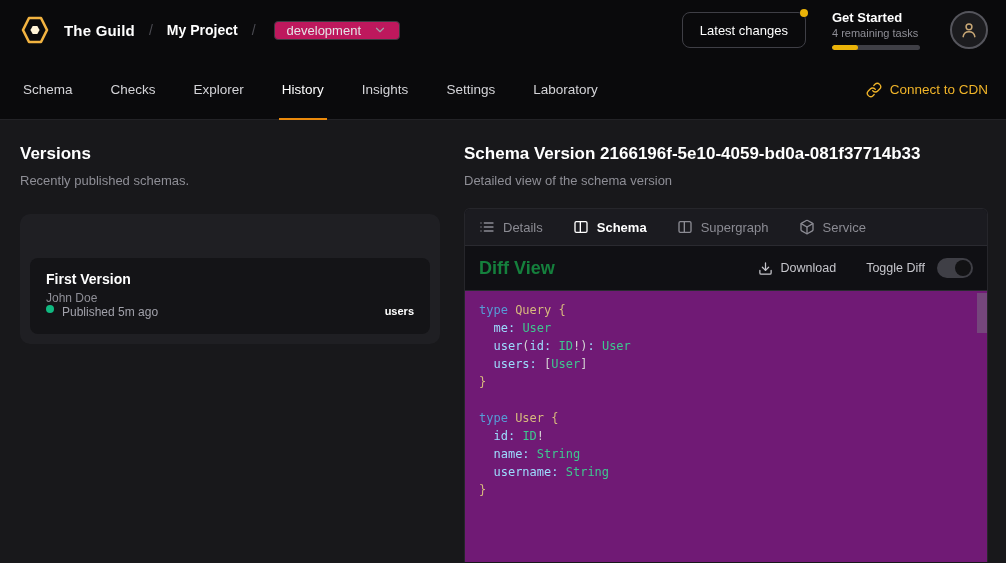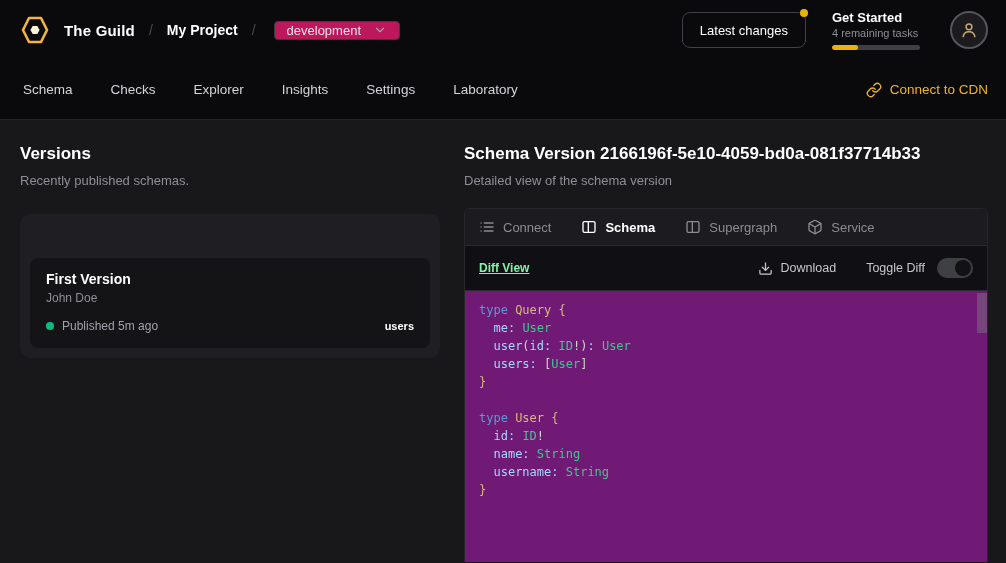--- a/index.html
+++ b/index.html
@@ -75,21 +75,21 @@
   .main { display:flex; gap:24px; padding:24px 18px 0 20px; height:442px; }
   .col-left { width:420px; flex:none; }
   .col-right { flex:1; min-width:0; display:flex; flex-direction:column; }
   .panel-title { font-size:17px; font-weight:700; color:#fff; }
   .panel-sub { font-size:13px; color:#8e8e96; margin-top:9px; }
 
   .versions-card { margin-top:26px; background:#1f1f23; border-radius:10px; padding:44px 10px 10px; }
   .version-item { background:#141417; border-radius:8px; padding:13px 16px 15px; }
   .vi-name { font-size:14px; font-weight:700; color:#fff; }
   .vi-author { font-size:12px; color:#8e8e96; margin-top:4px; }
-  .vi-row { display:flex; align-items:center; margin-top:14px; }
+  .vi-row { display:flex; }
   .vi-dot { width:8px; height:8px; border-radius:50%; background:#10b981; margin-right:8px; flex:none; }
   .vi-status { font-size:12px; color:#a1a1aa; }
   .vi-service { margin-left:auto; font-size:11px; font-weight:700; color:#fff; }
 
   
   .right-widget {
     margin-top:20px; flex:1; display:flex; flex-direction:column;
     border:1px solid #26262b; border-bottom:none; border-radius:6px 6px 0 0;
     overflow:hidden; background:#101014;
   }
@@ -97,21 +97,21 @@
     height:37px; flex:none; background:#1b1b20; border-bottom:1px solid #2a2a30;
     display:flex; align-items:center; padding:0 14px; gap:30px;
   }
   .dtab {
     display:flex; align-items:center; gap:8px;
     font-size:13px; color:#8b8b93; background:none; border:none; padding:0;
   }
   .dtab.active { color:#fff; font-weight:600; }
   .dtab svg { flex:none; }
   .diff-header { height:44px; flex:none; display:flex; align-items:center; padding:0 14px; }
-  .diff-title { font-size:12px; font-weight:700; color:#86efac;text-decoration:underline; }
+  .diff-title { font-size:18px; font-weight:700; color:#15803d; }
   .diff-actions { margin-left:auto; display:flex; align-items:center; gap:30px; }
   .download-btn { display:flex; align-items:center; gap:8px; color:#c6c6cc; font-size:12.5px; background:none; border:none; }
   .toggle-wrap { display:flex; align-items:center; gap:12px; color:#c6c6cc; font-size:12.5px; }
   .toggle { width:36px; height:20px; border-radius:10px; background:#3f3f46; position:relative; border:none; padding:0; }
   .toggle-knob { position:absolute; top:2px; right:2px; width:16px; height:16px; border-radius:50%; background:#121214; }
 
   .code-panel { position:relative; flex:1; background:#701a75; border-top:1px solid #2a2a30; overflow:hidden; }
   .code-lines {
     padding:10px 18px 0 14px;
     font-family:"DejaVu Sans Mono", monospace;
@@ -172,20 +172,21 @@
       </span>
     </button>
   </div>
 </header>
 
 <nav class="nav">
   <div class="nav-tabs">
     <button class="nav-tab">Schema</button>
     <button class="nav-tab">Checks</button>
     <button class="nav-tab">Explorer</button>
+    <button class="nav-tab active">History</button>
     <button class="nav-tab">Insights</button>
     <button class="nav-tab">Settings</button>
     <button class="nav-tab">Laboratory</button>
   </div>
   <button class="cdn-link">
     <span style="display:flex;">
       <svg width="16" height="16" viewBox="0 0 24 24" fill="none" stroke="currentColor" stroke-width="2" stroke-linecap="round" stroke-linejoin="round">
         <path d="M10 13a5 5 0 0 0 7.54.54l3-3a5 5 0 0 0-7.07-7.07l-1.72 1.71"></path>
         <path d="M14 11a5 5 0 0 0-7.54-.54l-3 3a5 5 0 0 0 7.07 7.07l1.71-1.71"></path>
       </svg>
@@ -223,21 +224,21 @@
           <span style="display:flex;">
             <svg width="16" height="16" viewBox="0 0 24 24" fill="none" stroke="currentColor" stroke-width="2" stroke-linecap="round">
                 <line x1="8" y1="6" x2="21" y2="6"></line>
                 <line x1="8" y1="12" x2="21" y2="12"></line>
                 <line x1="8" y1="18" x2="21" y2="18"></line>
                 <line x1="3" y1="6" x2="3.01" y2="6"></line>
                 <line x1="3" y1="12" x2="3.01" y2="12"></line>
                 <line x1="3" y1="18" x2="3.01" y2="18"></line>
               </svg>
           </span>
-          <span>Connect</span>
+          <span>Details</span>
         </button>
         <button class="dtab active">
           <span style="display:flex;">
             <svg width="16" height="16" viewBox="0 0 24 24" fill="none" stroke="currentColor" stroke-width="2" stroke-linecap="round" stroke-linejoin="round">
                 <rect x="3" y="4" width="18" height="16" rx="2"></rect>
                 <line x1="11" y1="4" x2="11" y2="20"></line>
               </svg>
           </span>
           <span>Schema</span>
         </button>

